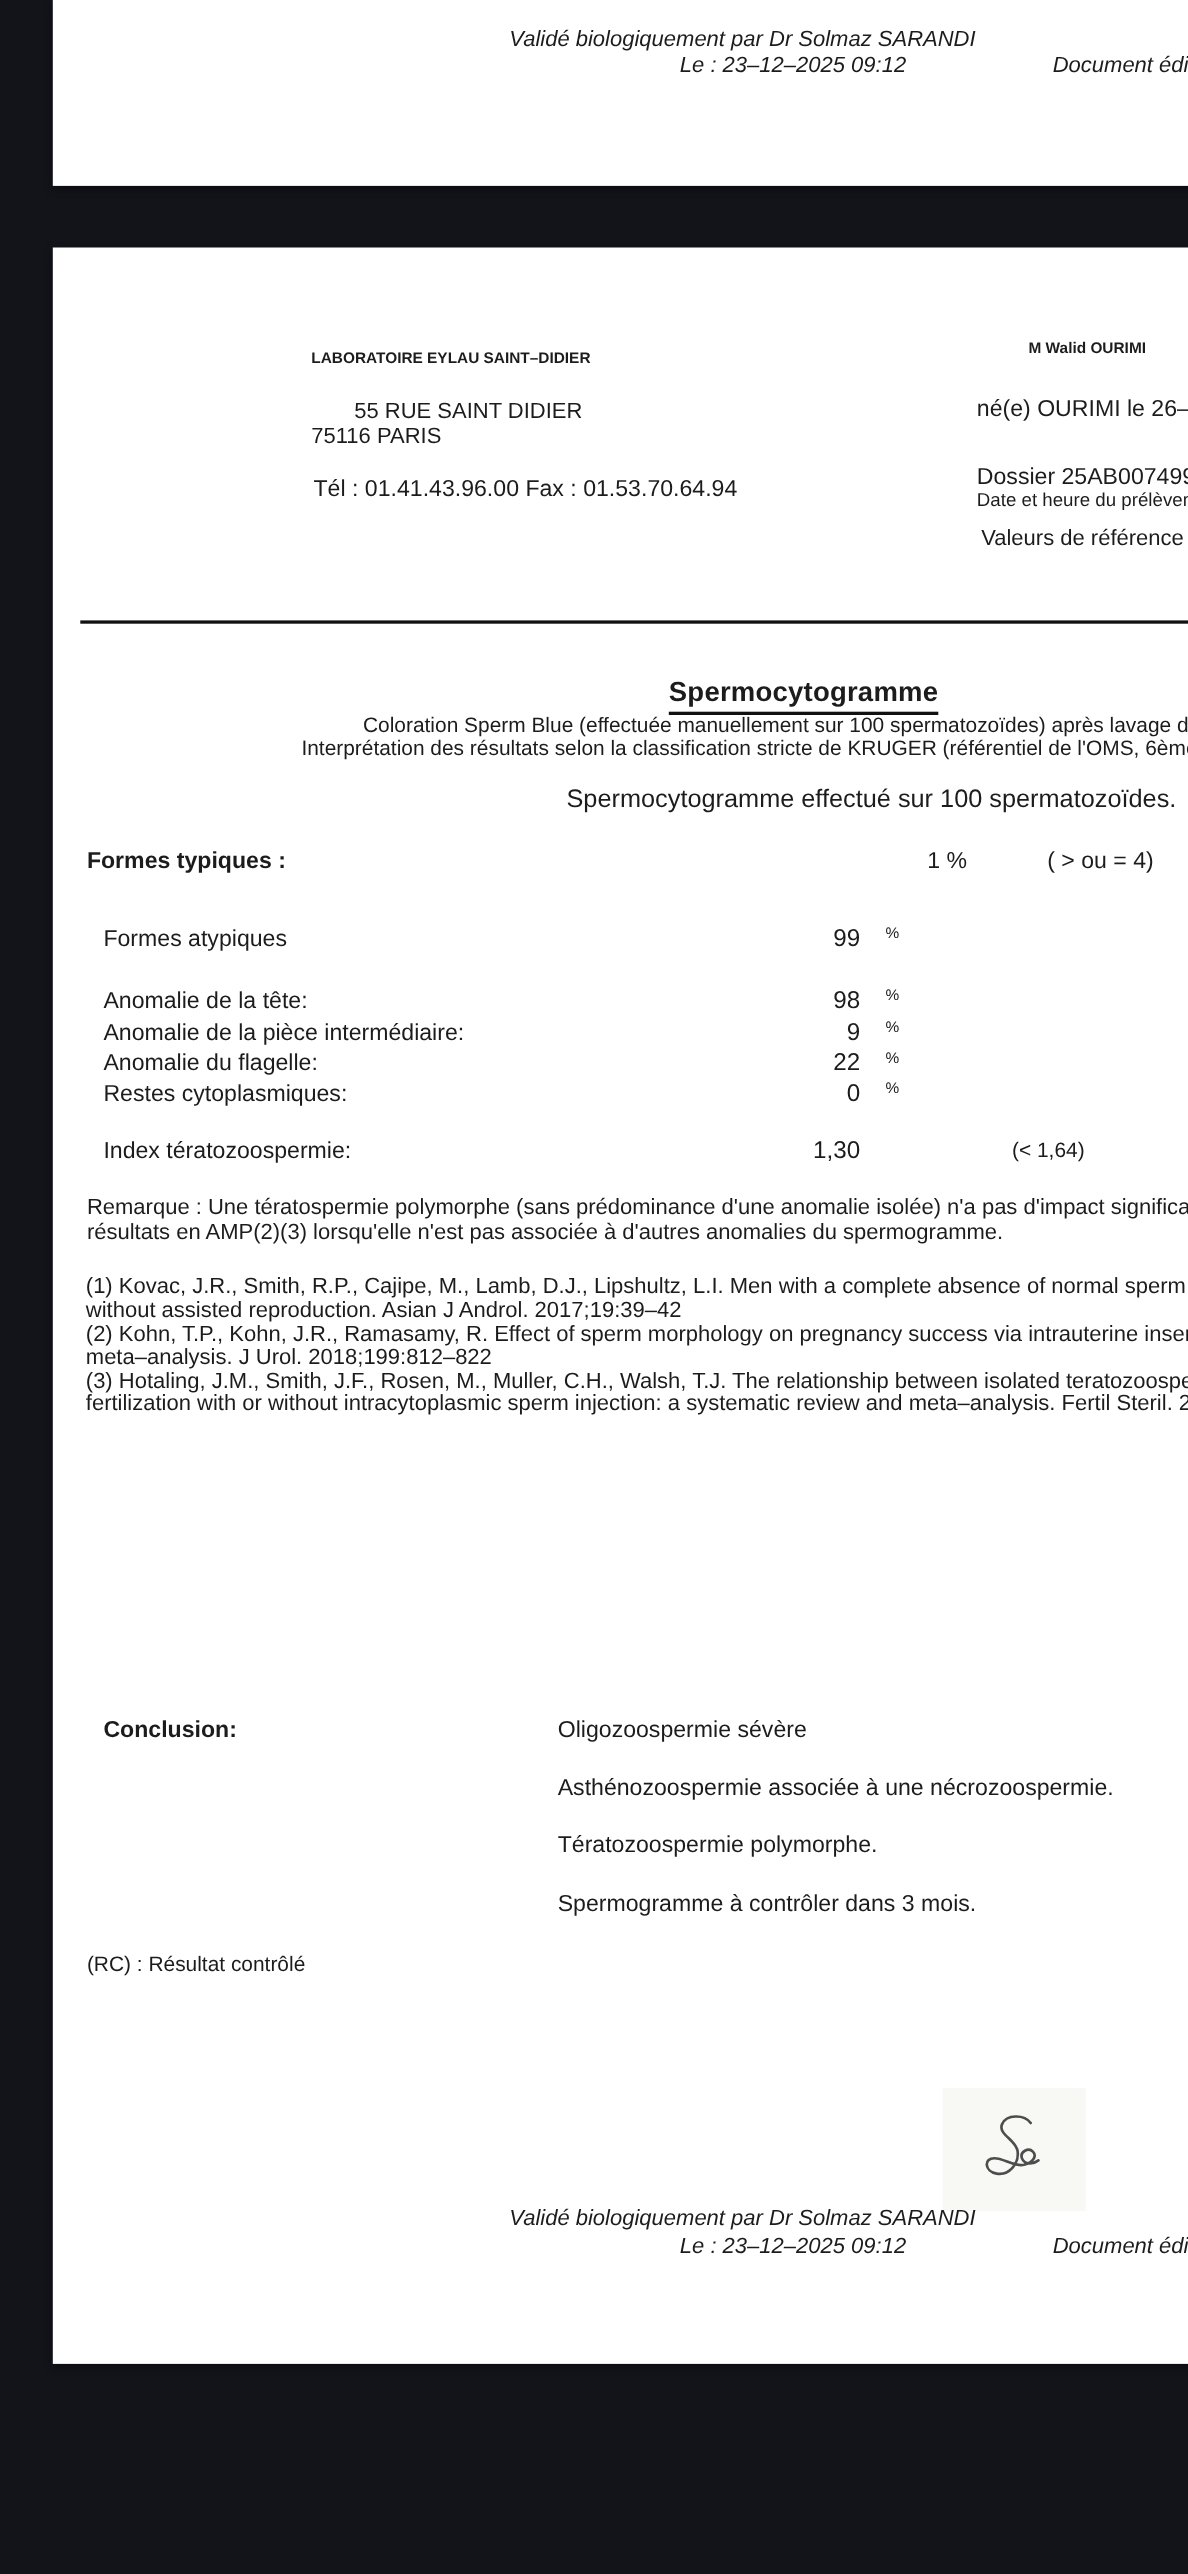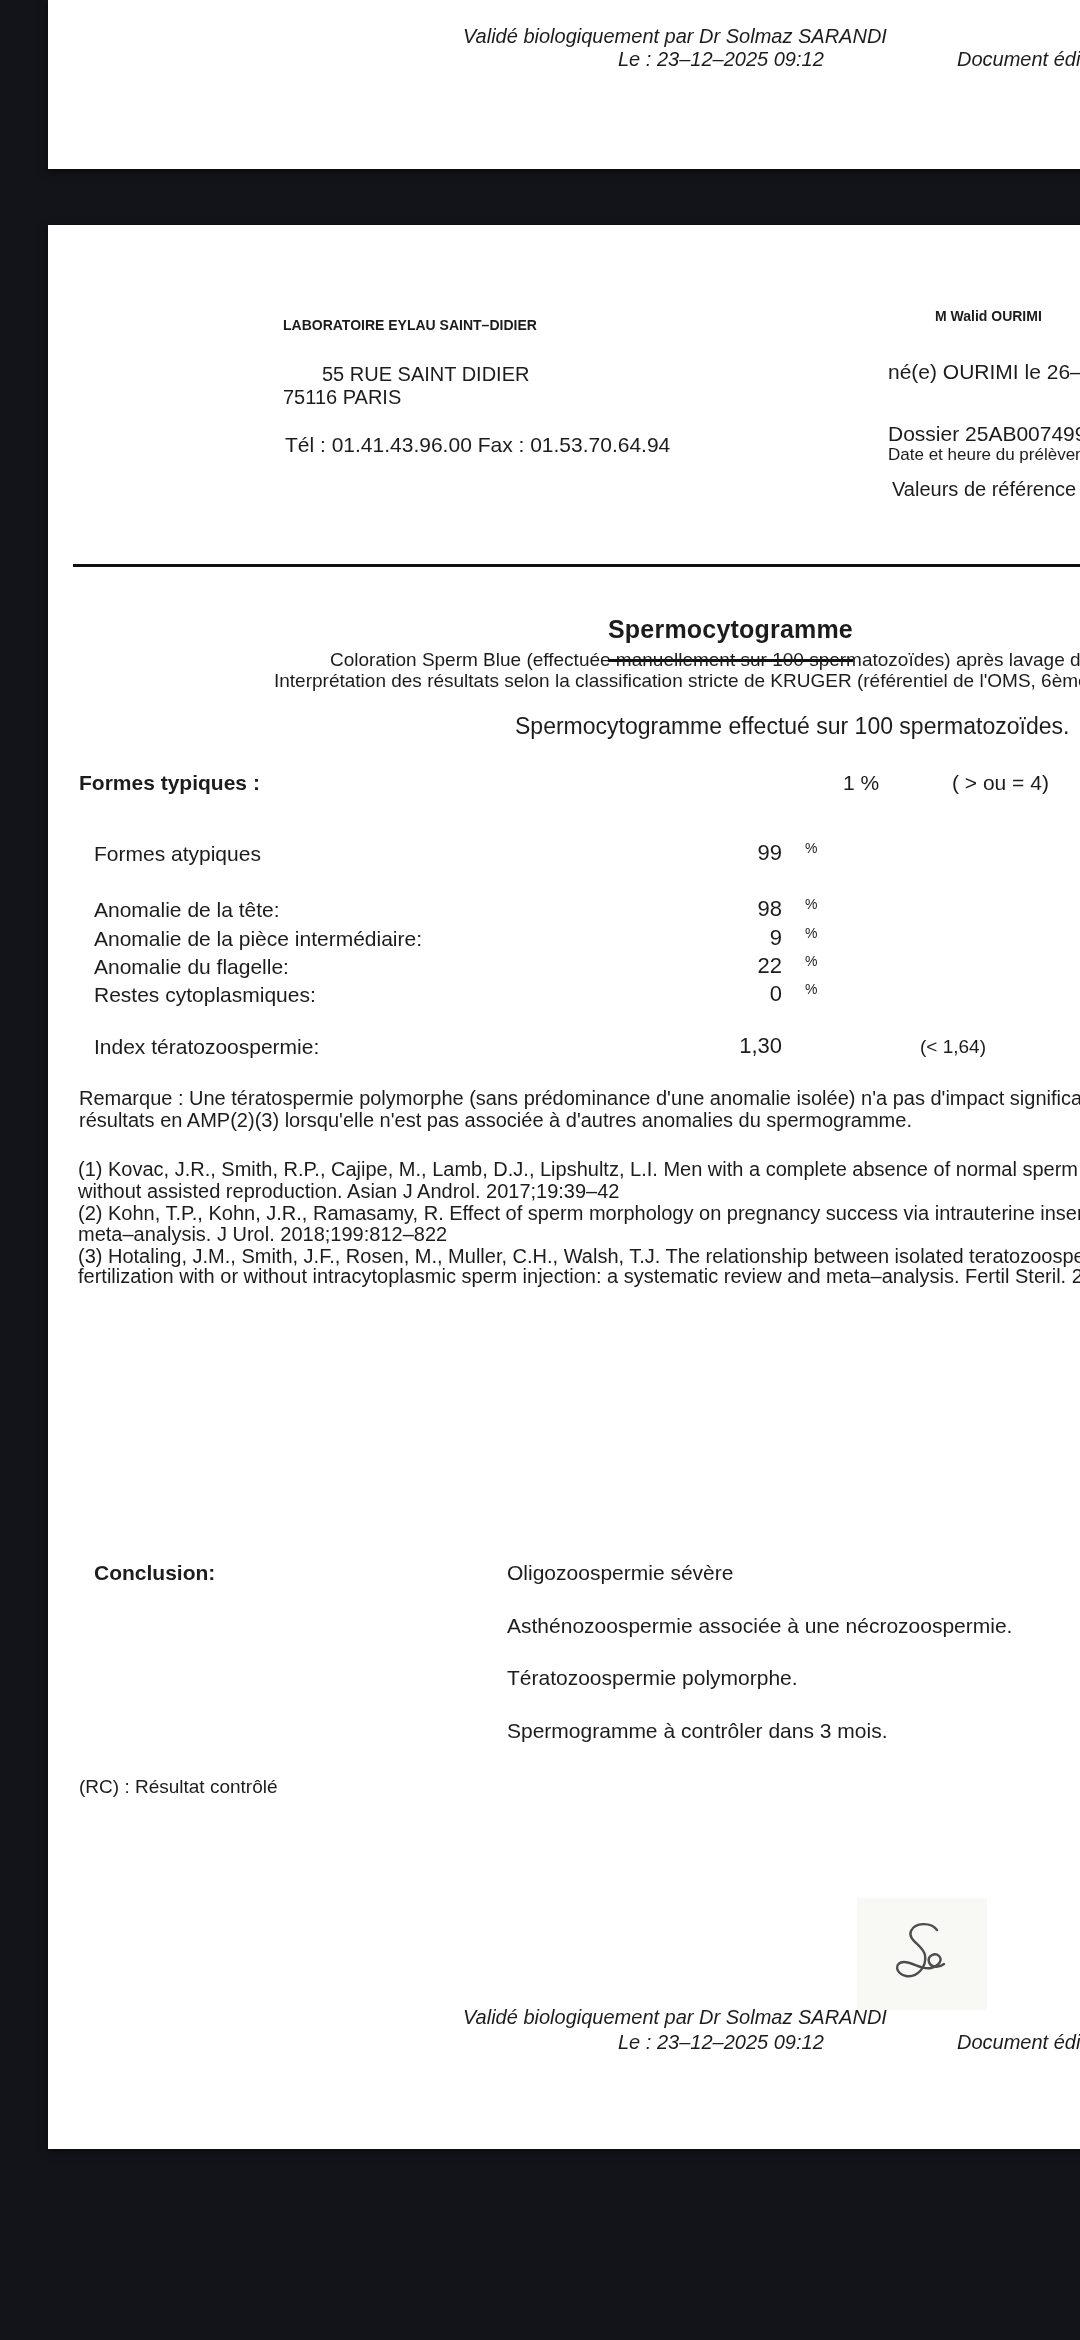--- a/index.html
+++ b/index.html
@@ -9,21 +9,21 @@
   .page { position:absolute; left:48px; width:1500px; background:#ffffff; color:#1c1c1c;
           box-shadow:0 3px 8px rgba(0,0,0,0.55); overflow:hidden; }
   .page-prev { top:0; height:169px; }
   .page-main { top:225px; height:1924px; }
   .t { position:absolute; white-space:nowrap; color:#1c1c1c; }
   .it { font-style:italic;margin-top:12px; }
   .b { font-weight:bold; }
   .f17 { font-size:17px; } .f19 { font-size:19px; } .f20 { font-size:20px; }
   .f21 { font-size:21px; } .f22 { font-size:14px; } .f23 { font-size:23px; }
   .rule { position:absolute; left:25px; top:339px; width:1475px; height:3px; background:#111; }
-  .doc-title { font-size:25px; font-weight:bold; border-bottom:3px solid #111; padding-bottom:15px; letter-spacing:0.2px; }
+  .doc-title { font-size:25px; font-weight:bold; border-bottom:3px solid #111; padding-bottom:3px; letter-spacing:0.2px; }
   .val { width:70px; text-align:right; font-size:22px; }
   .result-table { position:absolute; left:41px; top:1058px; width:841px; border-collapse:collapse; table-layout:fixed; }
   .result-table td { border:3px solid #111; height:32px; font-size:23px; padding:0 0 0 10px; vertical-align:middle; color:#1c1c1c; }
   .result-table td.tval { width:294px; }
   .sig-box { position:absolute; left:809px; top:1673px; width:130px; height:112px; background:#f8f8f5; }
   .sig-box svg { position:absolute; left:22px; top:22px; }
 </style>
 </head>
 <body>
 

